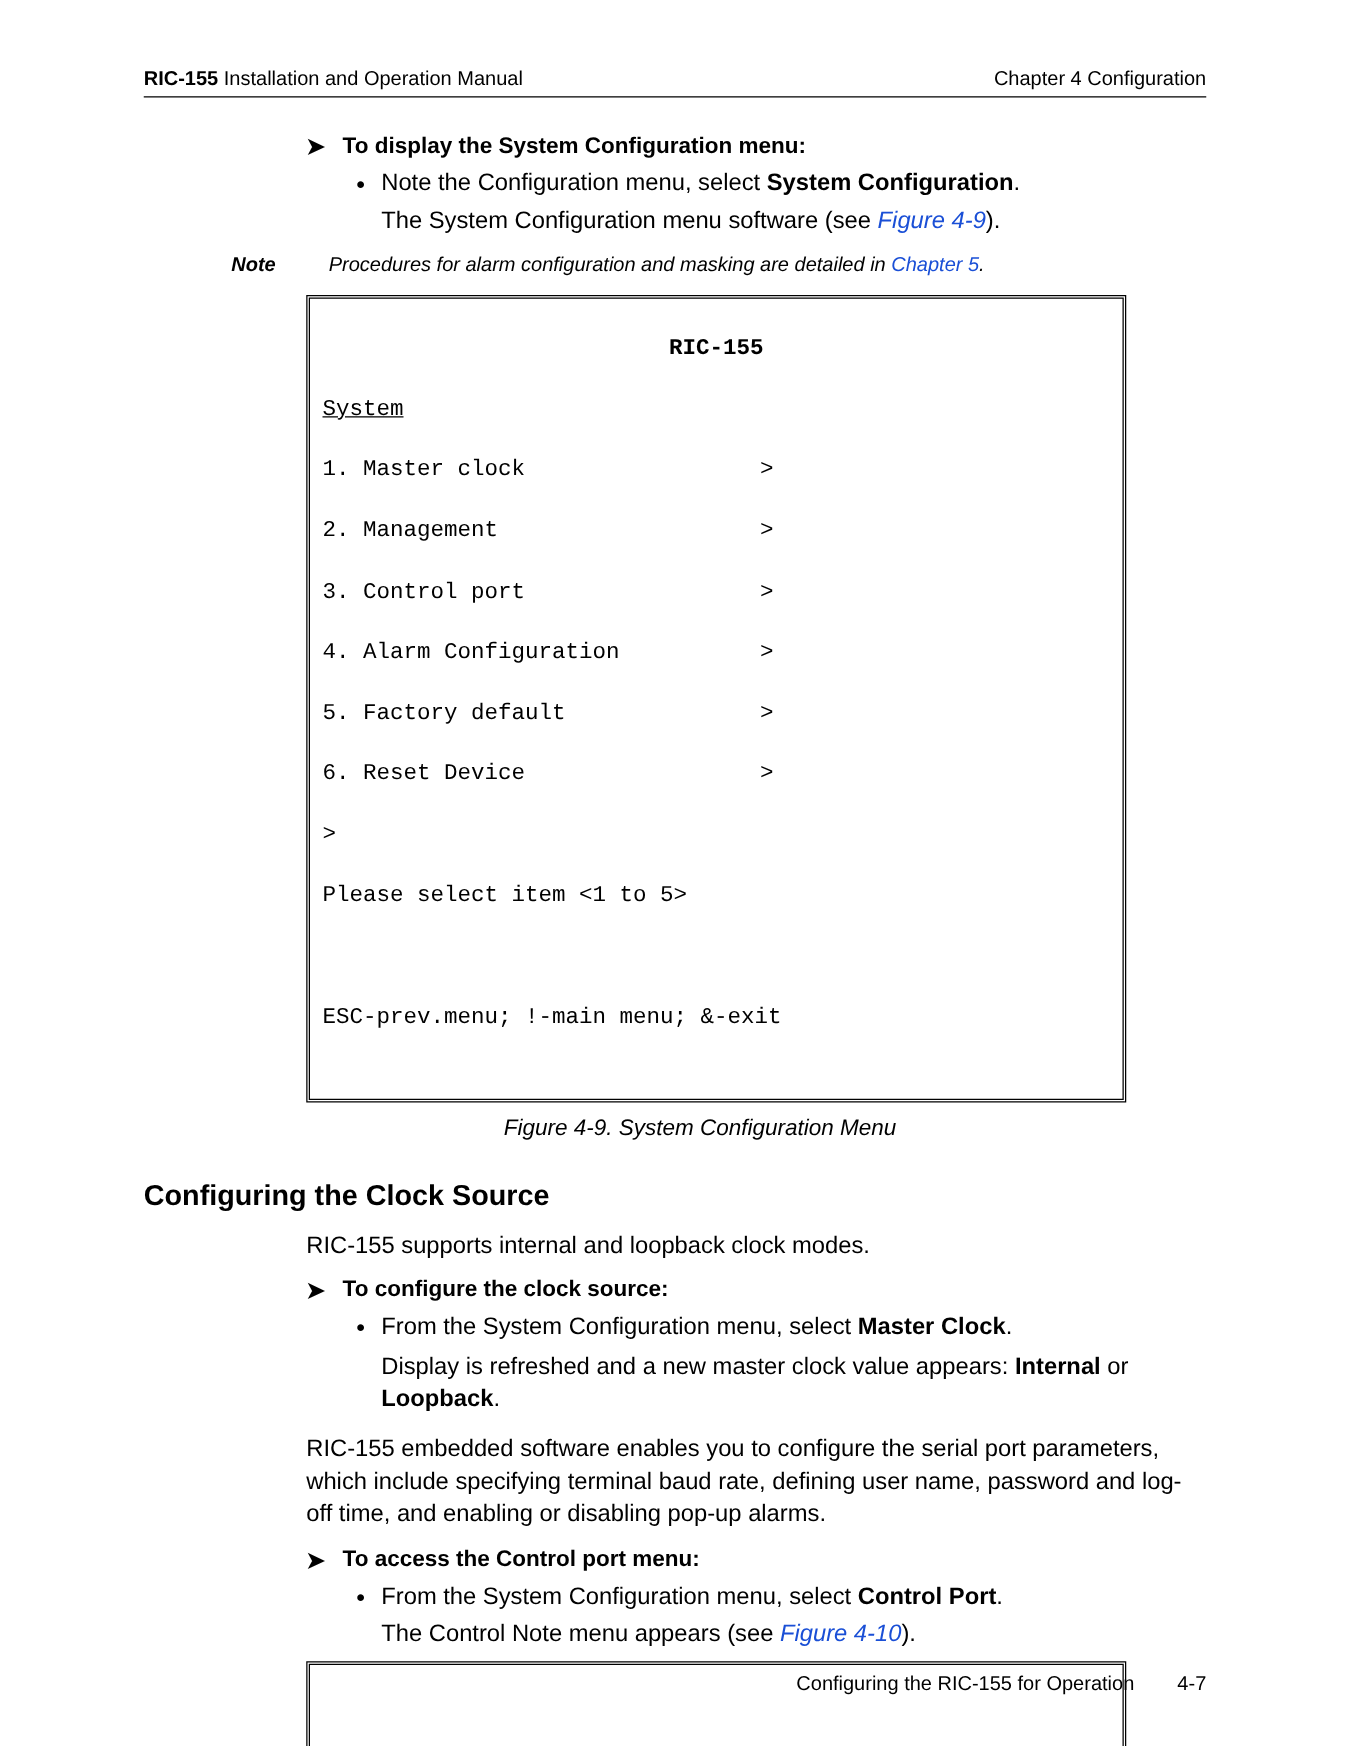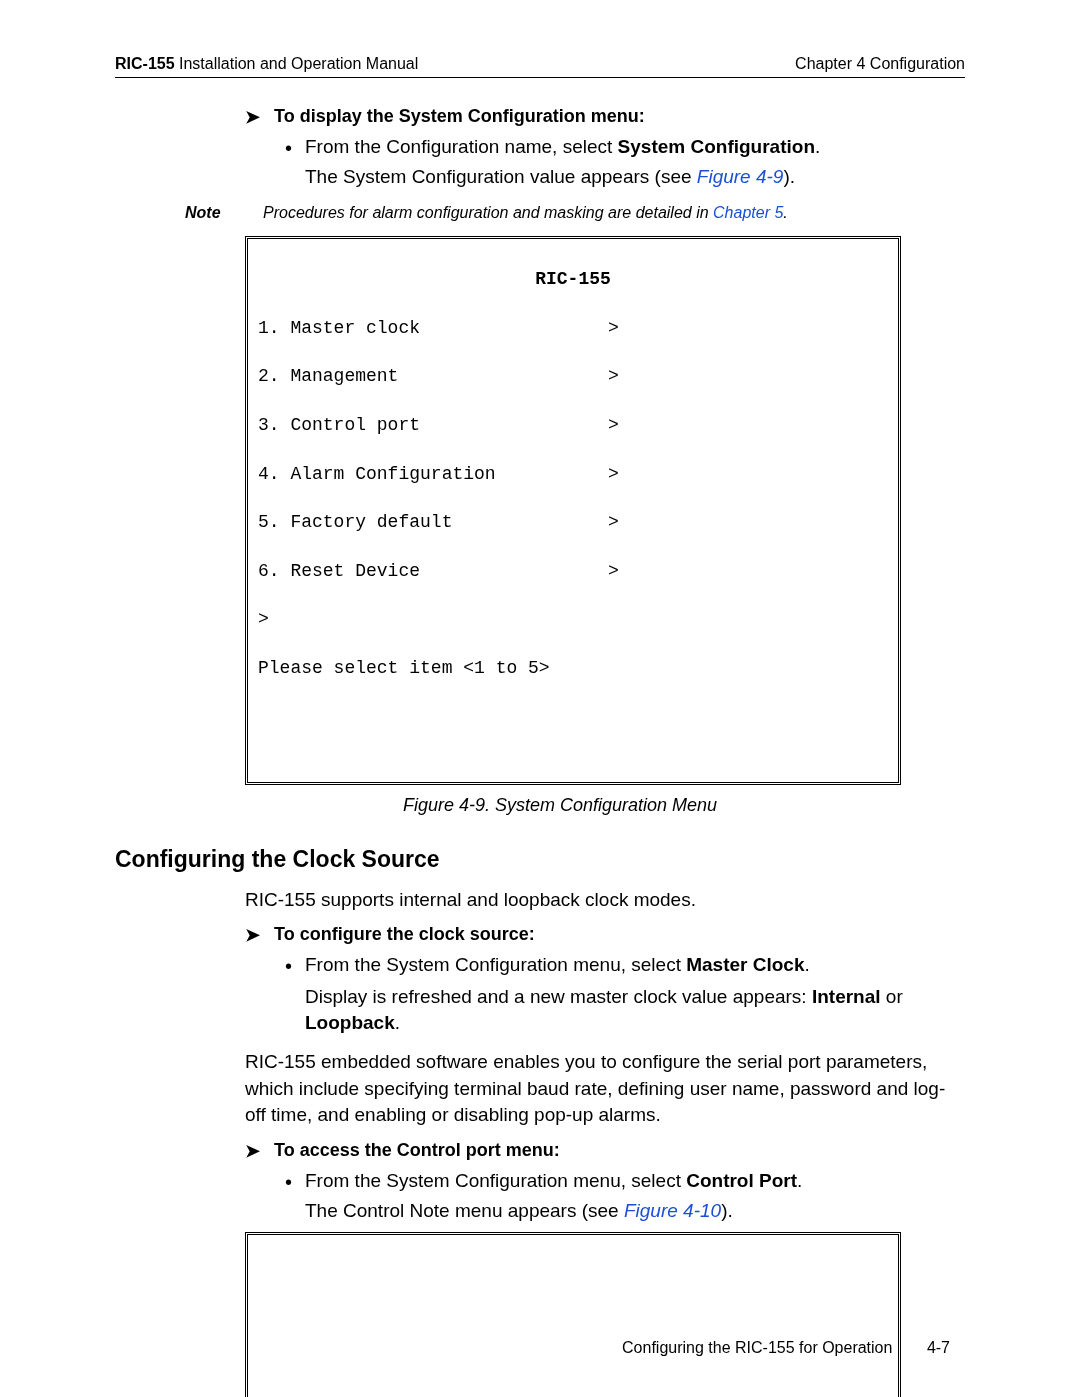--- a/index.html
+++ b/index.html
@@ -108,21 +108,21 @@
   .body-para {
     margin-left: 130px;
     font-size: 19px;
     margin-bottom: 12px;
     line-height: 1.35;
     margin-top: 14px;
   }
   .footer {
     position: absolute;
     bottom: 40px;
-    right: 130px;
+    right: 115px;
     font-size: 16px;
   }
   .footer .pn { margin-left: 30px; }
   .menu-row { display: flex; }
   .menu-label { width: 350px; }
   .menu-val { }
 </style>
 </head>
 <body>
 
@@ -137,47 +137,49 @@
 
   <div class="indent-block">
     <div class="arrow-line">
       <span class="arrow-glyph">➤</span>
       <span>To display the System Configuration menu:</span>
     </div>
     <div class="bullet-block">
       <div class="bullet-line">
         <span class="bullet-dot">•</span>
         <span class="bullet-text">
-          <span>From the Configuration name, select </span><span class="bold">System Configuration</span><span>.</span>
+          <span>Note the Configuration menu, select </span><span class="bold">System Configuration</span><span>.</span>
         </span>
       </div>
     </div>
     <div class="sub-indent">
-      <span>The System Configuration value appears (see </span><span class="link italic">Figure 4-9</span><span>).</span>
+      <span>The System Configuration menu software (see </span><span class="link italic">Figure 4-9</span><span>).</span>
     </div>
   </div>
 
   <div class="note-row">
     <div class="note-label">Note</div>
     <div class="note-body">
       <span>Procedures for alarm configuration and masking are detailed in </span><span class="link">Chapter 5</span><span>.</span>
     </div>
   </div>
 
   <div class="terminal-box">
 <div class="terminal-title">RIC-155</div>
+<div class="terminal-underline">System</div>
 <div class="menu-row"><span class="menu-label">1. Master clock</span><span class="menu-val">&gt;</span></div>
 <div class="menu-row"><span class="menu-label">2. Management</span><span class="menu-val">&gt;</span></div>
 <div class="menu-row"><span class="menu-label">3. Control port</span><span class="menu-val">&gt;</span></div>
 <div class="menu-row"><span class="menu-label">4. Alarm Configuration</span><span class="menu-val">&gt;</span></div>
 <div class="menu-row"><span class="menu-label">5. Factory default</span><span class="menu-val">&gt;</span></div>
 <div class="menu-row"><span class="menu-label">6. Reset Device</span><span class="menu-val">&gt;</span></div>
 <div>&gt;</div>
 <div>Please select item &lt;1 to 5&gt;</div>
 <div> </div>
+<div>ESC-prev.menu; !-main menu; &amp;-exit</div>
   </div>
   <div class="figure-caption">Figure 4-9.  System Configuration Menu</div>
 
   <div class="section-heading">Configuring the Clock Source</div>
   <div class="body-para">RIC-155 supports internal and loopback clock modes.</div>
   <div class="indent-block">
     <div class="arrow-line">
       <span class="arrow-glyph">➤</span>
       <span>To configure the clock source:</span>
     </div>

